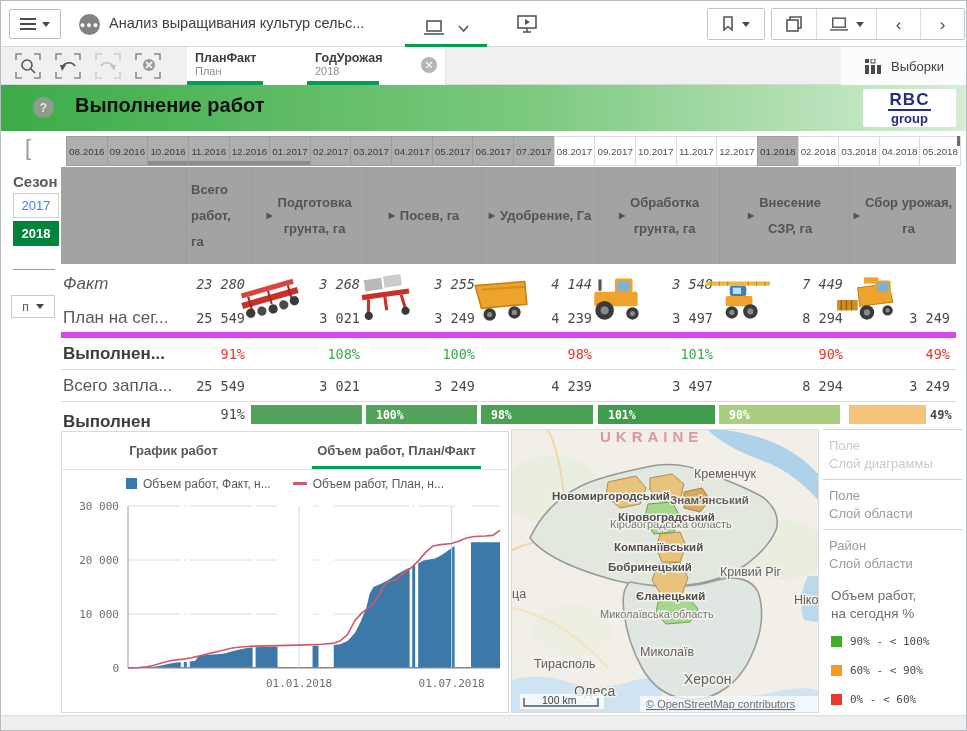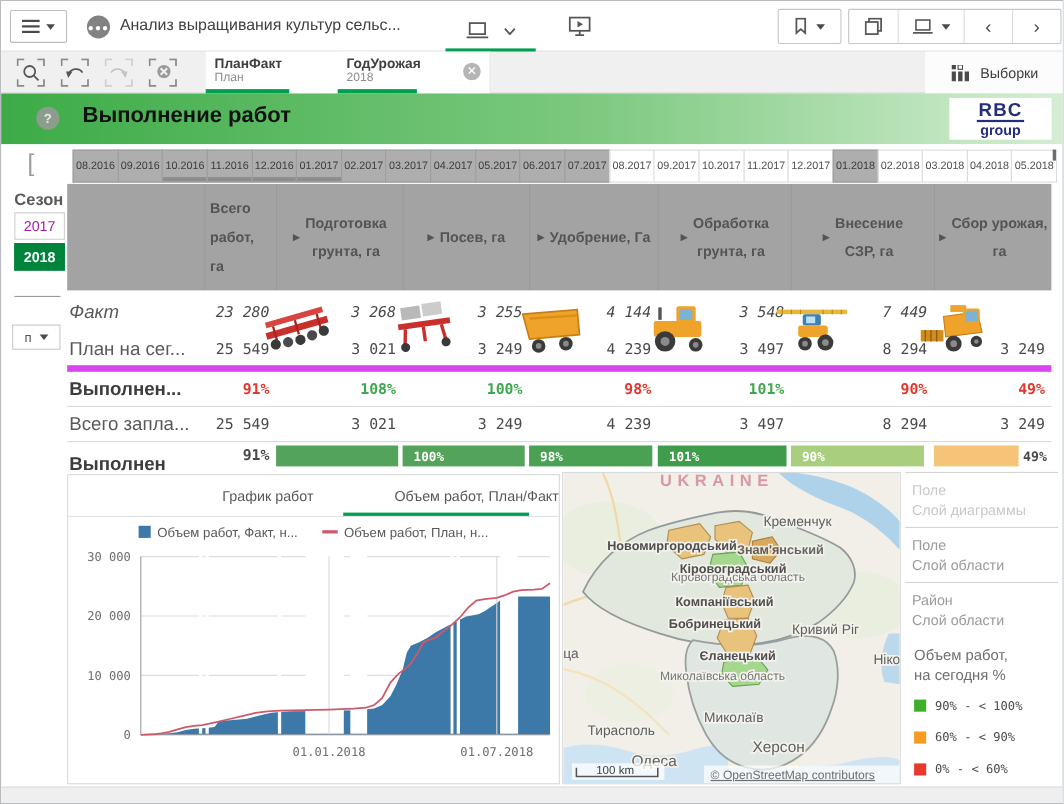--- a/index.html
+++ b/index.html
@@ -55,56 +55,56 @@
   .tl-bracket{left:24px;top:134px;font-size:22px;color:#9a9a9a;font-weight:300;}
   .timeline{left:66px;top:135px;width:894px;height:30px;display:flex;}
   .tcell{position:relative;flex:1;border:1px solid #dcdcdc;margin-left:-1px;background:#fff;color:#4f4f4f;
          font-size:9.8px;display:flex;align-items:center;justify-content:center;cursor:pointer;white-space:nowrap;overflow:hidden;}
   .tcell.tsel{background:#aeaeae;border-color:#9d9d9d;color:#3c3c3c;}
   .tcell i{position:absolute;left:0;right:0;bottom:0;height:4px;background:#8d8d8d;}
   .tl-scroll{left:956px;top:135px;width:3px;height:10px;background:#6d6d6d;}
 
   
   .season-label{left:12px;top:172px;font-size:15px;font-weight:bold;color:#595959;}
-  .season-btn{left:12px;width:46px;height:25px;border:1px solid #cfcfcf;background:#fff;color:#a21caf;
+  .season-btn{left:12px;width:46px;height:25px;border:1px solid #cfcfcf;background:#fff;color:#3b82f6;
               font-size:13px;display:flex;align-items:center;justify-content:center;cursor:pointer;}
   .season-btn.sel{background:#00843b;border-color:#00843b;color:#fff;font-weight:bold;}
   .season-div{left:12px;top:268px;width:42px;height:1px;background:#9a9a9a;}
   .mini-dd{left:10px;top:294px;width:44px;height:23px;border:1px solid #c9c9c9;background:#fff;display:flex;
            align-items:center;justify-content:center;gap:7px;font-size:12px;color:#555;cursor:pointer;}
 
   
   .kpi{left:60px;top:166px;width:895px;height:262px;overflow:hidden;background:#fff;}
   .krow{display:grid;grid-template-columns:125px 65px 115px 115px 117px 121px 130px 107px;}
   .khead{height:97px;background:#a3a3a3;}
   .khead>div{border-left:1px solid rgba(0,0,0,0.05);display:flex;align-items:center;justify-content:center;
              font-size:13px;font-weight:bold;color:#545454;text-align:center;white-space:pre-line;line-height:2.0;cursor:pointer;}
   .khead .arr{font-size:8px;margin-right:5px;color:#545454;}
   .khead .c1{justify-content:flex-start;text-align:left;padding-left:4px;cursor:default;}
   .rlabel{font-size:17px;color:#595959;white-space:nowrap;overflow:hidden;padding-left:2px;display:flex;align-items:center;}
   .rlabel.b{font-weight:bold;color:#3d3d3d;}
   .num{font-family:"DejaVu Sans Mono",monospace;font-size:13.5px;color:#4a4a4a;text-align:right;
        padding-right:6px;display:flex;align-items:center;justify-content:flex-end;}
-  .pct{font-weight:bold;}
+  .pct{font-weight:normal;}
   .row-fact{height:40px;font-style:italic;}
   .row-plan{height:34px;border-bottom:6px solid #d946ef;}
   .row-done{height:32px;border-bottom:1px solid #d9d9d9;}
   .row-total{height:32px;border-bottom:1px solid #d9d9d9;}
   .row-bars{height:40px;}
   .bar-cell{display:flex;align-items:flex-start;padding-top:3px;}
   .pbar{height:19px;display:flex;align-items:center;}
   .pbar span{color:#fff;font-family:"DejaVu Sans Mono",monospace;font-size:11.5px;font-weight:bold;padding-left:10px;white-space:nowrap;}
   .bar-out{font-family:"DejaVu Sans Mono",monospace;font-size:12px;font-weight:bold;color:#4a4a4a;margin-left:4px;padding-top:3px;}
   .mach{position:absolute;pointer-events:none;}
 
   
   .card{background:#fff;border:1px solid #dadada;}
   .chart-card{left:60px;top:430px;width:448px;height:282px;}
   .tabs{display:flex;height:38px;border-bottom:1px solid #e2e2e2;}
-  .tab{flex:1;display:flex;align-items:center;justify-content:flex-end;font-size:13px;font-weight:normal;
+  .tab{flex:1;display:flex;align-items:center;justify-content:center;font-size:13px;font-weight:bold;
        color:#595959;position:relative;cursor:pointer;}
   .tab .u{position:absolute;left:12%;right:12%;bottom:0;height:3px;background:#00a050;}
   .legend{height:28px;display:flex;align-items:center;justify-content:center;gap:22px;font-size:12px;color:#595959;}
   .sw{display:inline-block;width:11px;height:11px;margin-right:6px;vertical-align:-1px;}
   .swline{display:inline-block;width:14px;height:3px;margin-right:6px;vertical-align:3px;}
   .ax{font-family:"DejaVu Sans Mono",monospace;font-size:11px;fill:#6e6e6e;}
 
   .map-card{left:510px;top:428px;width:308px;height:284px;overflow:hidden;}
   .maplbl{font-family:"Liberation Sans",sans-serif;font-size:11.5px;font-weight:bold;fill:#4f4f4f;
           stroke:#f3f2ec;stroke-width:3px;paint-order:stroke;}

